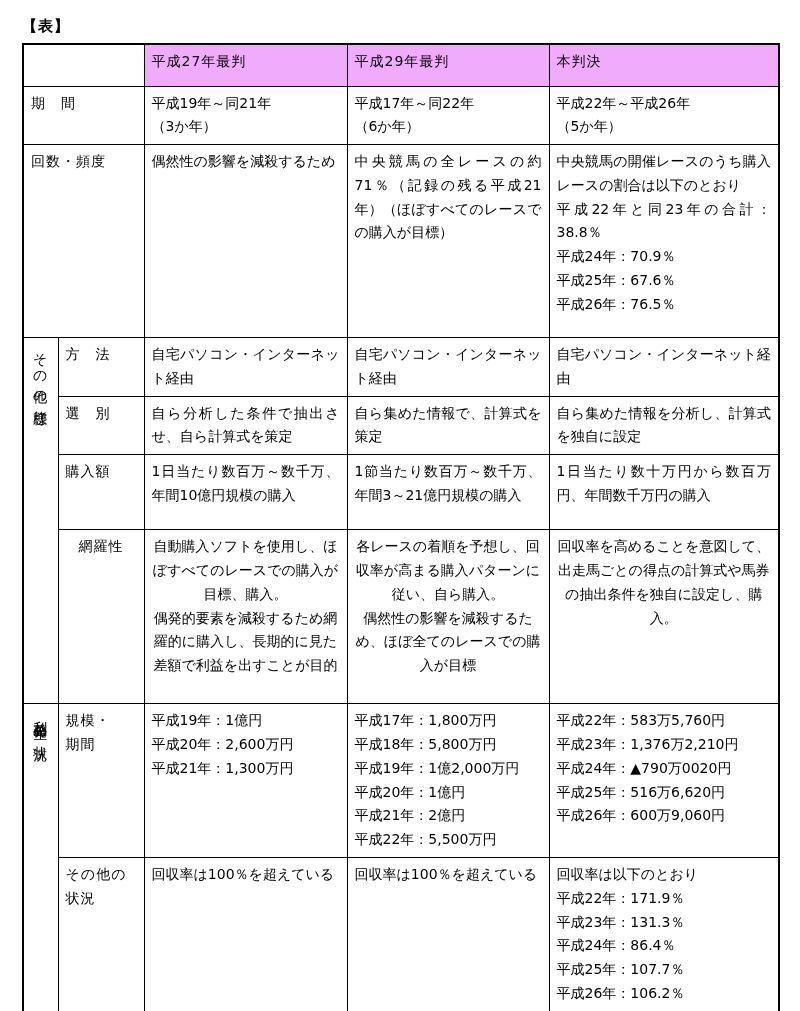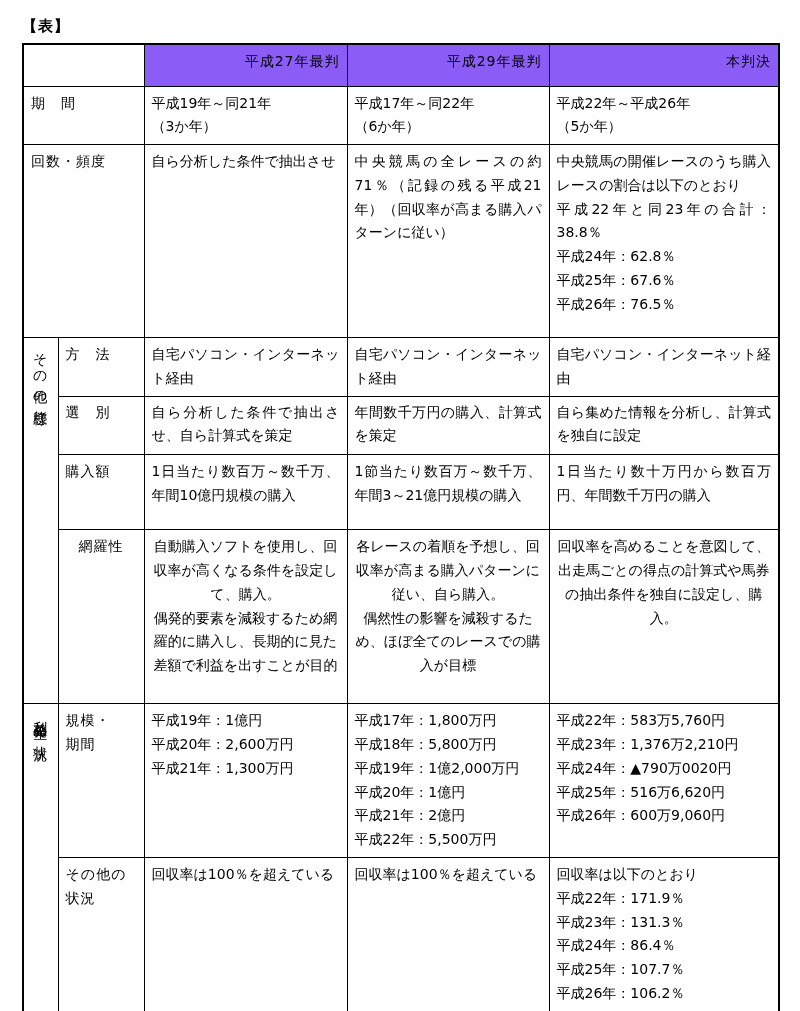--- a/index.html
+++ b/index.html
@@ -40,29 +40,29 @@
   col.c-sub   { width: 86px; }
   col.c-h27   { width: 203px; }
   col.c-h29   { width: 202px; }
   col.c-hon   { width: 230px; }
 
   
   tr.r-header      td, tr.r-header      th { height: 42px; }
   tr.r-kikan       td { height: 48px; margin-left: 8px; }
   tr.r-kaisu       td { height: 193px; margin-left: 36px; }
   tr.r-houhou      td { height: 57px; }
-  tr.r-senbetsu    td { height: 58px; font-family: Liberation Mono, monospace; }
+  tr.r-senbetsu    td { height: 58px; }
   tr.r-konyugaku   td { height: 75px; }
   tr.r-mourasei    td { height: 174px; text-align: center; }
   tr.r-kibo        td { height: 148px; }
   tr.r-sonotajokyo td { height: 150px; }
 
   th.colhead {
-    background: #8b5cf6;
-    text-align: right;
+    background: #f0abfc;
+    text-align: left;
     vertical-align: middle;
     font-size: 15px;
     letter-spacing: 1px;
   }
   td.corner { background: #ffffff; }
   td.rowlabel {
     text-align: left;
     letter-spacing: 1px;
   }
   td.content { text-align: justify; }
@@ -106,54 +106,54 @@
       <td class="center">平成19年～同21年
 （3か年）</td>
       <td class="center">平成17年～同22年
 （6か年）</td>
       <td class="center">平成22年～平成26年
 （5か年）</td>
     </tr>
 
     <tr class="r-kaisu">
       <td class="rowlabel" colspan="2">回数・頻度</td>
-      <td class="content">自ら分析した条件で抽出させ</td>
-      <td class="content">中央競馬の全レースの約71％（記録の残る平成21年）（回収率が高まる購入パターンに従い）</td>
+      <td class="content">偶然性の影響を減殺するため</td>
+      <td class="content">中央競馬の全レースの約71％（記録の残る平成21年）（ほぼすべてのレースでの購入が目標）</td>
       <td class="content">中央競馬の開催レースのうち購入レースの割合は以下のとおり
 平成22年と同23年の合計：38.8％
-平成24年：62.8％
+平成24年：70.9％
 平成25年：67.6％
 平成26年：76.5％</td>
     </tr>
 
     <tr class="r-houhou">
       <td class="vcell" rowspan="4"><span class="vtext">その他の態様</span></td>
       <td class="rowlabel">方　法</td>
       <td class="content">自宅パソコン・インターネット経由</td>
       <td class="content">自宅パソコン・インターネット経由</td>
       <td class="content">自宅パソコン・インターネット経由</td>
     </tr>
 
     <tr class="r-senbetsu">
       <td class="rowlabel">選　別</td>
       <td class="content">自ら分析した条件で抽出させ、自ら計算式を策定</td>
-      <td class="content">年間数千万円の購入、計算式を策定</td>
+      <td class="content">自ら集めた情報で、計算式を策定</td>
       <td class="content">自ら集めた情報を分析し、計算式を独自に設定</td>
     </tr>
 
     <tr class="r-konyugaku">
       <td class="rowlabel">購入額</td>
       <td class="content">1日当たり数百万～数千万、年間10億円規模の購入</td>
       <td class="content">1節当たり数百万～数千万、年間3～21億円規模の購入</td>
       <td class="content">1日当たり数十万円から数百万円、年間数千万円の購入</td>
     </tr>
 
     <tr class="r-mourasei">
       <td class="rowlabel">網羅性</td>
-      <td class="content">自動購入ソフトを使用し、回収率が高くなる条件を設定して、購入。
+      <td class="content">自動購入ソフトを使用し、ほぼすべてのレースでの購入が目標、購入。
 偶発的要素を減殺するため網羅的に購入し、長期的に見た差額で利益を出すことが目的</td>
       <td class="content">各レースの着順を予想し、回収率が高まる購入パターンに従い、自ら購入。
 偶然性の影響を減殺するため、ほぼ全てのレースでの購入が目標</td>
       <td class="content">回収率を高めることを意図して、出走馬ごとの得点の計算式や馬券の抽出条件を独自に設定し、購入。</td>
     </tr>
 
     <tr class="r-kibo">
       <td class="vcell" rowspan="2"><span class="vtext">利益発生の状況</span></td>
       <td class="rowlabel">規模・
 期間</td>

